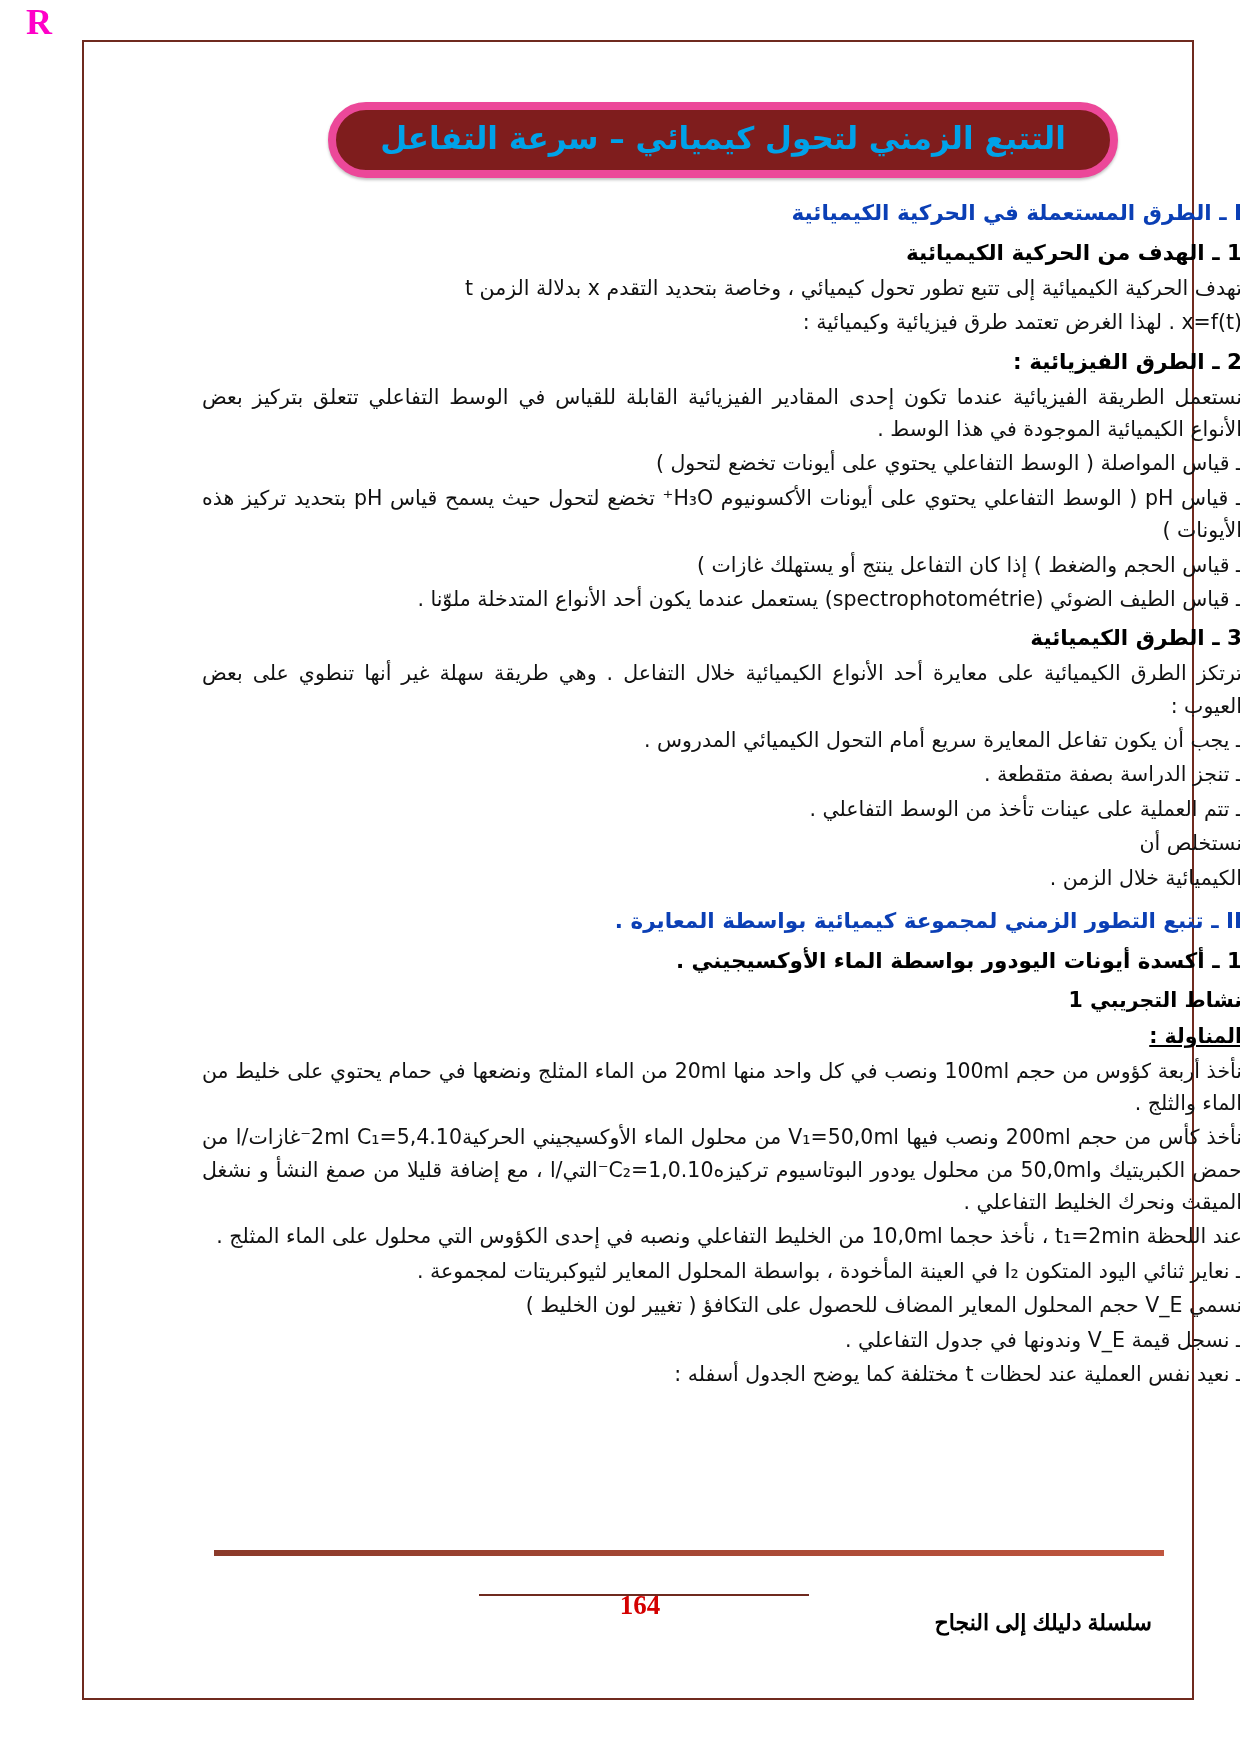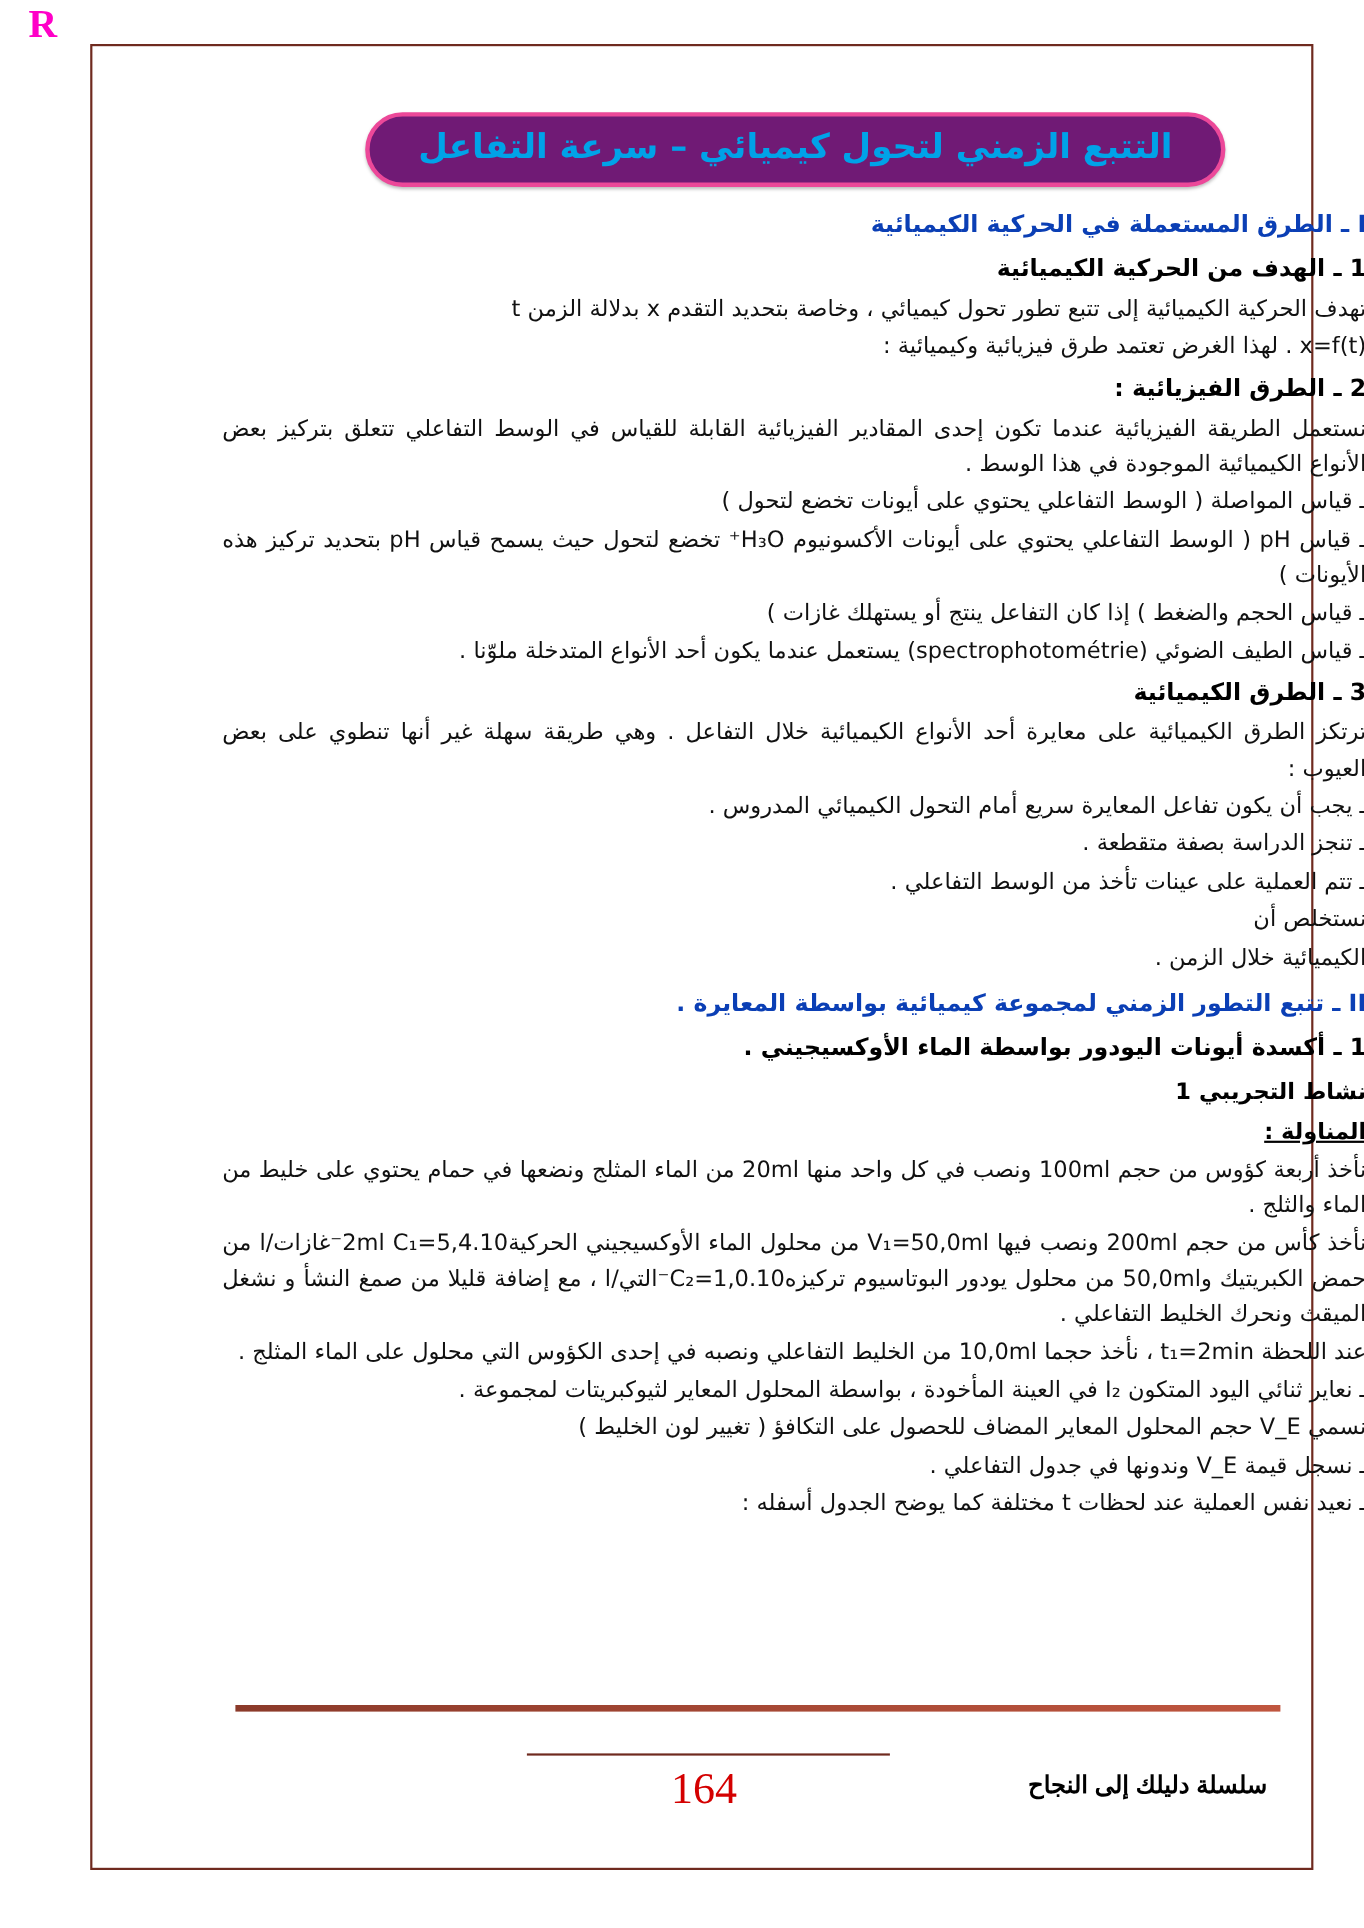--- a/index.html
+++ b/index.html
@@ -46,23 +46,23 @@
     height: 1600px;
   }
 
   
   .banner-wrap {
     display: flex;
     justify-content: center;
     margin: 16px 0 18px 0;
   }
   .banner {
-    border: 4px solid #ec4899;
+    border: 8px solid #ec4899;
     border-radius: 40px;
-    background: #701a75;
+    background: #7f1d1d;
     padding: 10px 44px 14px 44px;
     box-shadow: 0 2px 3px rgba(0,0,0,.25);
   }
   .banner-text {
     font-size: 31px;
     font-weight: bold;
     color: #00a2e8;
     font-family: "DejaVu Sans", sans-serif;
     white-space: nowrap;
     letter-spacing: -0.5px;
@@ -135,26 +135,26 @@
   .footer-rule2 {
     position: absolute;
     top: 44px;
     left: 395px;
     width: 330px;
     height: 2px;
     background: #6f2a1f;
   }
   .page-number {
     position: absolute;
-    top: 52px;
+    top: 40px;
     left: 0;
     width: 1112px;
     text-align: center;
-    font-size: 40px;
-    font-weight: normal;
+    font-size: 27px;
+    font-weight: bold;
     color: #d40000;
     font-family: "Liberation Serif", serif;
   }
   .footer-brand {
     position: absolute;
     top: 60px;
     right: 40px;
     font-size: 22px;
     font-weight: bold;
     color: #000;

